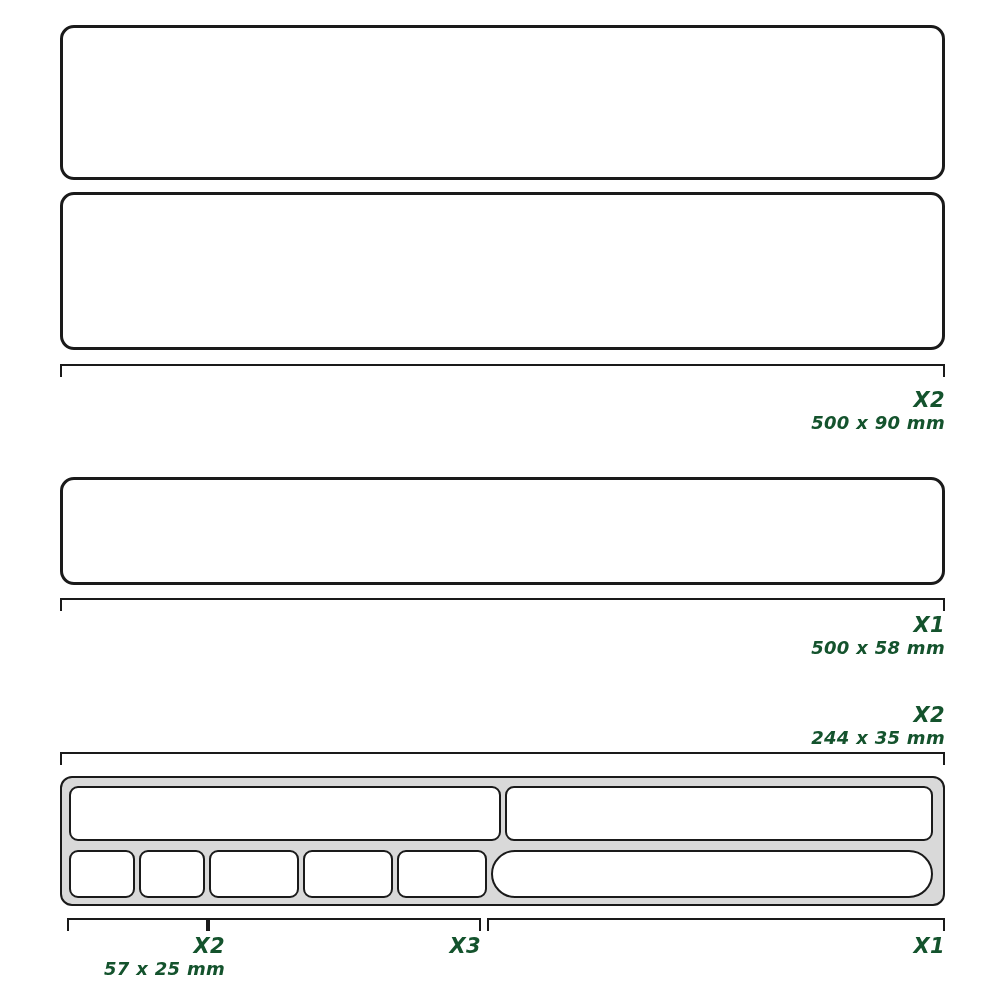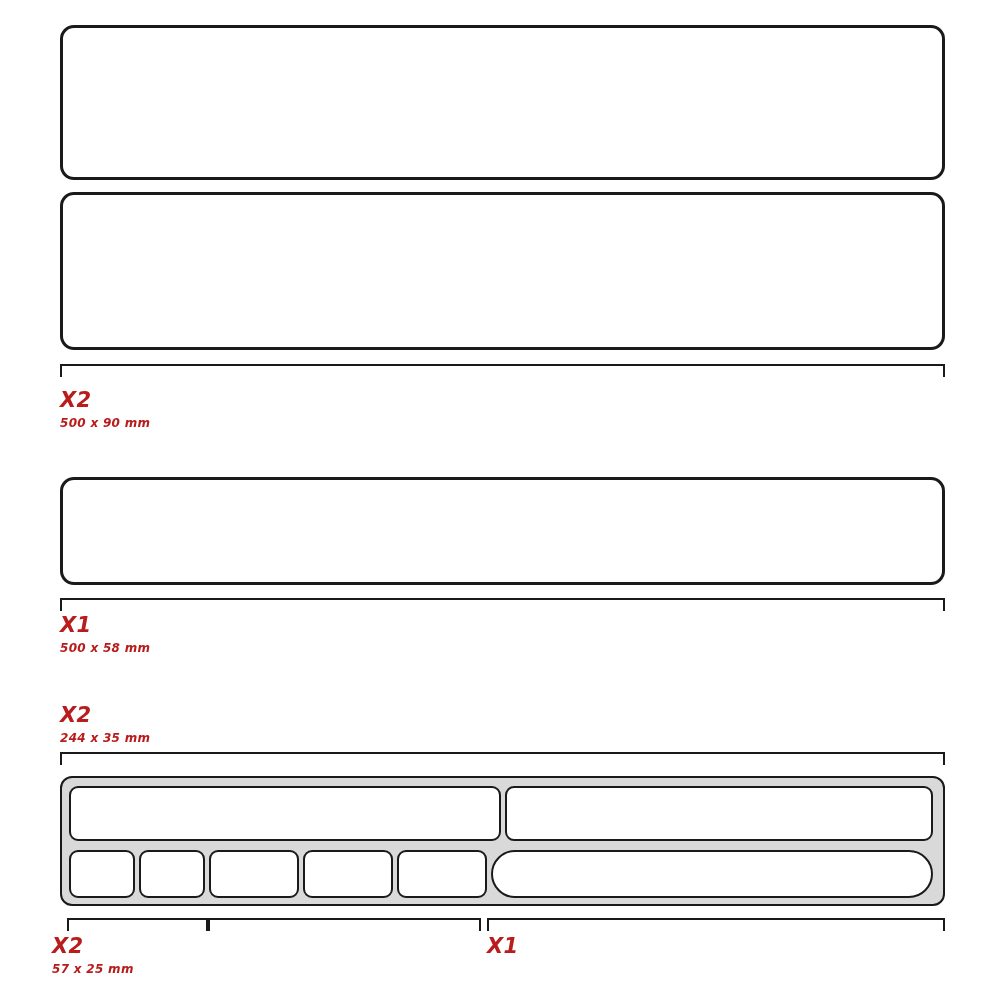--- a/index.html
+++ b/index.html
@@ -75,35 +75,35 @@
     height: 13px;
     background: #1a1a1a;
   }
   .bracket .tick.left { left: 0; }
   .bracket .tick.right { right: 0; }
   .bracket.down .tick { top: -13px; height: 13px; }
 
   
   .dim-label {
     position: absolute;
-    text-align: left;
-    color: #b91c1c;
+    text-align: right;
+    color: #14532d;
     font-style: italic;
     font-weight: bold;
     letter-spacing: 0.3px;
     white-space: nowrap;
   }
   .dim-label .qty {
     display: block;
     font-size: 21px;
     line-height: 25px;
   }
   .dim-label .size {
     display: block;
-    font-size: 12px;
+    font-size: 18px;
     line-height: 20px;
   }
 </style>
 </head>
 <body>
 
 <div class="stage">
 
   <div class="plate" style="left:60px; top:25px; width:885px; height:155px;"></div>
 
@@ -168,20 +168,21 @@
     <span class="qty">X2</span>
     <span class="size">57 x 25 mm</span>
   </div>
 
   <div class="bracket" style="left:206px; top:918px; width:275px; height:14px;">
     <div class="line"></div>
     <div class="tick left"></div>
     <div class="tick right"></div>
   </div>
   <div class="dim-label" style="left:206px; top:934px; width:275px;">
+    <span class="qty">X3</span>
   </div>
 
   <div class="bracket" style="left:487px; top:918px; width:458px; height:14px;">
     <div class="line"></div>
     <div class="tick left"></div>
     <div class="tick right"></div>
   </div>
   <div class="dim-label" style="left:487px; top:934px; width:458px;">
     <span class="qty">X1</span>
   </div>

